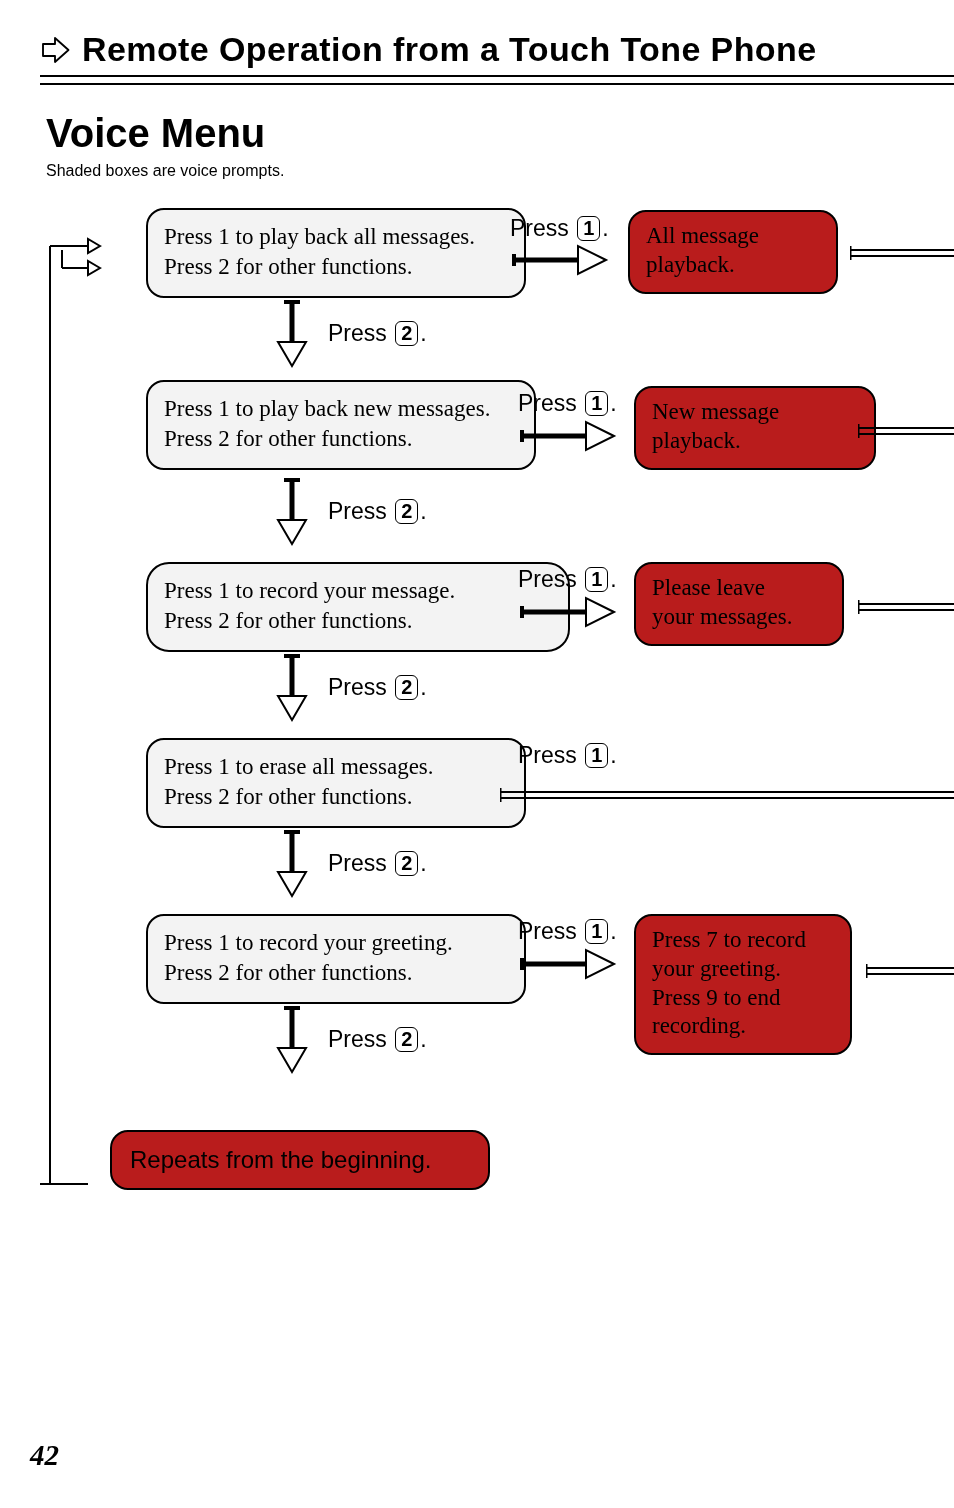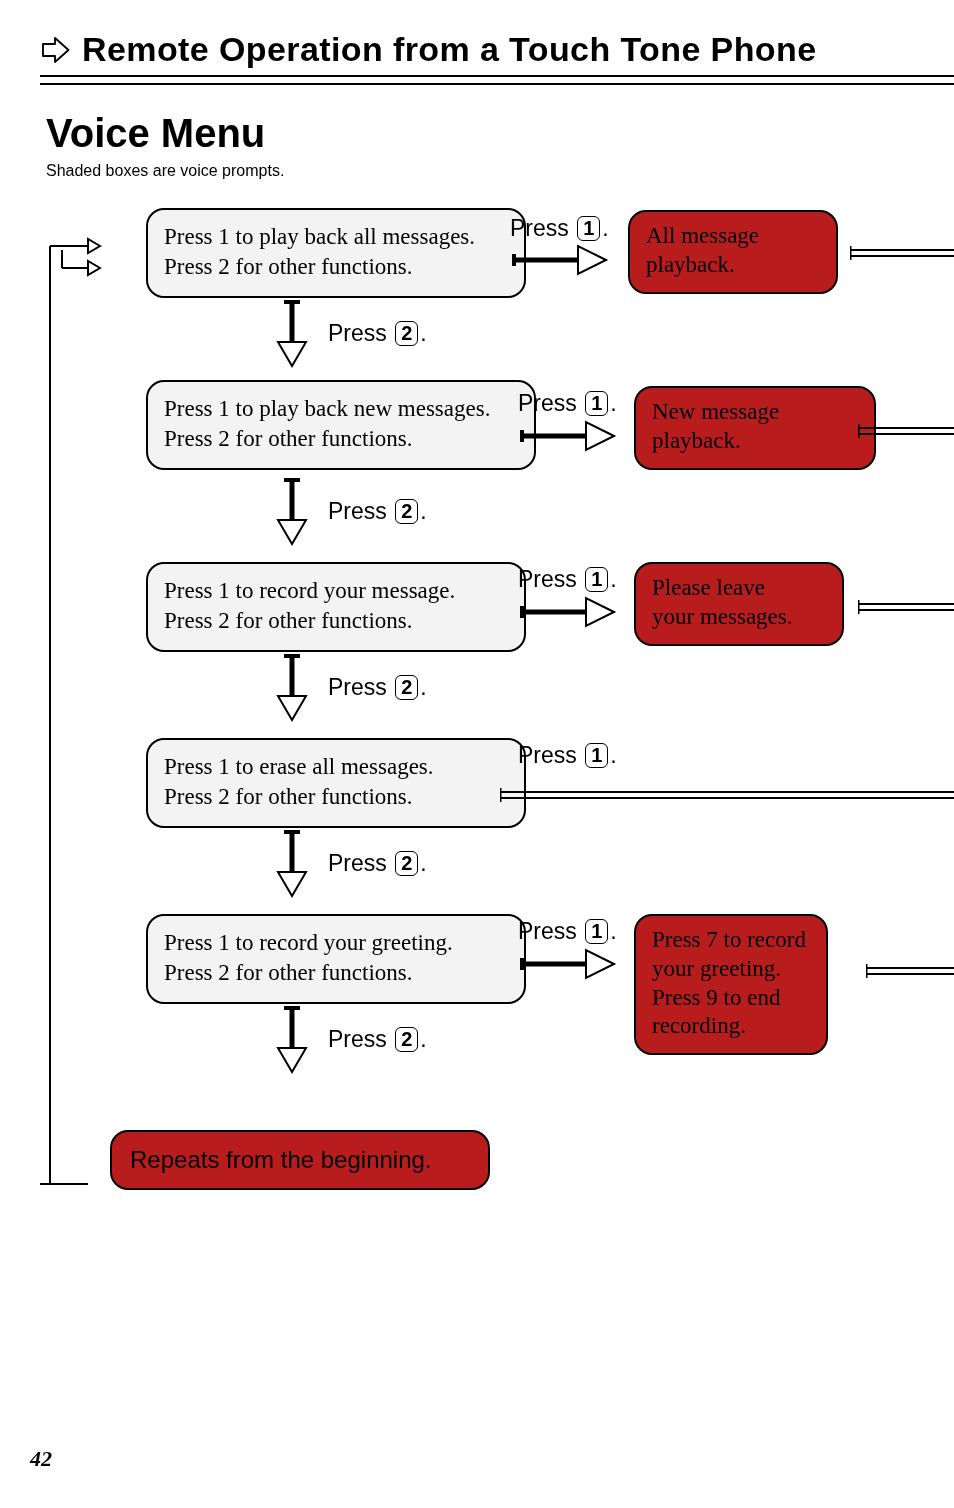--- a/index.html
+++ b/index.html
@@ -107,21 +107,21 @@
   svg.abs {
     position: absolute;
   }
   .page-num {
     position: absolute;
     left: 30px;
     bottom: 36px;
     font-family: "Times New Roman", Times, serif;
     font-style: italic;
     font-weight: 700;
-    font-size: 22px;
+    font-size: 29px;
   }
 </style>
 </head>
 <body>
 
 <div class="page">
 
   <div class="header">
     <svg class="arrow-outline" viewBox="0 0 40 40">
       <polygon points="4,12 20,12 20,4 38,20 20,36 20,28 4,28" fill="none" stroke="#000" stroke-width="2.5" stroke-linejoin="round"></polygon>
@@ -206,21 +206,21 @@
     <svg class="abs" style="left:230px; top:276px;" width="44" height="72">
       <line x1="22" y1="4" x2="22" y2="44" stroke="#000" stroke-width="5"></line>
       <line x1="14" y1="4" x2="30" y2="4" stroke="#000" stroke-width="4"></line>
       <polygon points="22,68 8,44 36,44" fill="none" stroke="#000" stroke-width="2"></polygon>
     </svg>
     <div class="action-label" style="left:288px; top:298px;">
       <span>Press</span>
       <span class="keycap">2</span><span>.</span>
     </div>
 
-    <div class="prompt-box shaded" style="left:70px; top:362px; width:380px;">
+    <div class="prompt-box shaded" style="left:70px; top:362px; width:424px;border-radius:23px;">
       <span>Press 1 to record your message.</span><br>
       <span>Press 2 for other functions.</span>
     </div>
     <div class="action-label" style="left:478px; top:366px;">
       <span>Press</span>
       <span class="keycap">1</span><span>.</span>
     </div>
     <svg class="abs" style="left:476px; top:396px;" width="110" height="32">
       <line x1="6" y1="16" x2="70" y2="16" stroke="#000" stroke-width="5"></line>
       <line x1="6" y1="10" x2="6" y2="22" stroke="#000" stroke-width="4"></line>
@@ -277,21 +277,21 @@
     </div>
     <div class="action-label" style="left:478px; top:718px;">
       <span>Press</span>
       <span class="keycap">1</span><span>.</span>
     </div>
     <svg class="abs" style="left:476px; top:748px;" width="110" height="32">
       <line x1="6" y1="16" x2="70" y2="16" stroke="#000" stroke-width="5"></line>
       <line x1="6" y1="10" x2="6" y2="22" stroke="#000" stroke-width="4"></line>
       <polygon points="98,16 70,2 70,30" fill="none" stroke="#000" stroke-width="2"></polygon>
     </svg>
-    <div class="result-box" style="left:594px; top:714px; width:194px;">
+    <div class="result-box" style="left:594px; top:714px; width:218px;">
       <span>Press 7 to record</span><br>
       <span>your greeting.</span><br>
       <span>Press 9 to end</span><br>
       <span>recording.</span>
     </div>
     <svg class="abs" style="left:826px; top:762px;" width="90" height="16">
       <line x1="0" y1="6" x2="90" y2="6" stroke="#000" stroke-width="2"></line>
       <line x1="0" y1="12" x2="90" y2="12" stroke="#000" stroke-width="2"></line>
       <line x1="0" y1="2" x2="0" y2="16" stroke="#000" stroke-width="3"></line>
     </svg>

